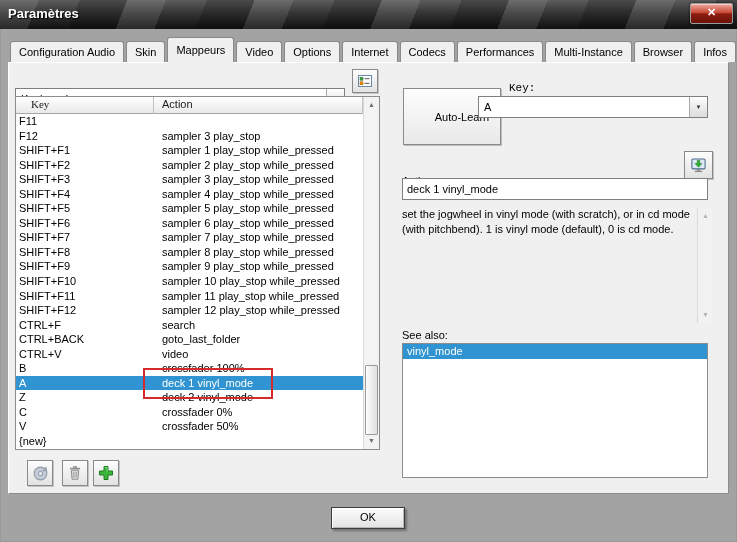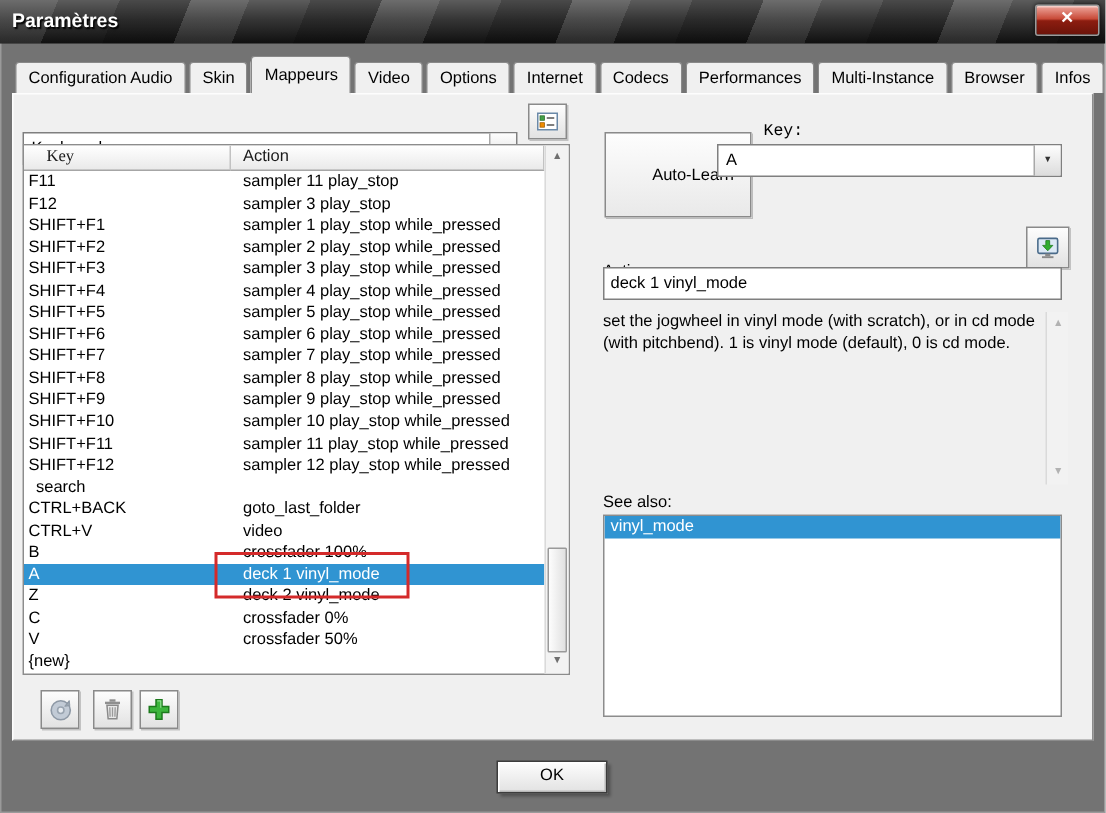--- a/index.html
+++ b/index.html
@@ -1,16 +1,16 @@
 <!DOCTYPE html>
 <html><head>
 <meta charset="utf-8">
 <style>
   html,body{margin:0;padding:0;background:#d8d8d8;}
-  .window{position:relative;width:737px;height:542px;background:#737373;overflow:hidden;
+  .window{position:relative;width:737px;height:542px;background:#a3a3a3;overflow:hidden;
           font-family:"Liberation Sans",sans-serif;box-shadow:inset 0 0 0 1px #9a9a9a;}
   
   .titlebar{position:absolute;left:0;top:0;width:737px;height:29px;
             background:linear-gradient(180deg,#5c5c5c 0%,#353535 45%,#101010 100%);overflow:hidden;}
   .titlebar::before{content:"";position:absolute;inset:0;
             background:repeating-linear-gradient(112deg,rgba(255,255,255,.10) 0 36px,rgba(255,255,255,0) 36px 74px,rgba(0,0,0,.20) 74px 118px);}
   .title{position:absolute;left:8px;top:0;line-height:27px;color:#fff;font-size:13px;font-weight:bold;
          text-shadow:1px 1px 1px #000;z-index:2;}
   .close-btn{position:absolute;left:690px;top:3px;width:41px;height:19px;z-index:3;
          border:1px solid #9c9c9c;border-radius:2px;cursor:default;
@@ -118,21 +118,20 @@
 
     <div class="list">
       <div class="listmain">
         <div class="lheader">
           <div class="hcell hkey">Key</div>
           <div class="hcell hact">Action</div>
         </div>
         <div>
             <div class="lrow">
               <div class="cell ckey">F11</div>
-              <div class="cell cact">sampler 11 play_stop</div>
             </div>
             <div class="lrow">
               <div class="cell ckey">F12</div>
               <div class="cell cact">sampler 3 play_stop</div>
             </div>
             <div class="lrow">
               <div class="cell ckey">SHIFT+F1</div>
               <div class="cell cact">sampler 1 play_stop while_pressed</div>
             </div>
             <div class="lrow">
@@ -173,20 +172,21 @@
             </div>
             <div class="lrow">
               <div class="cell ckey">SHIFT+F11</div>
               <div class="cell cact">sampler 11 play_stop while_pressed</div>
             </div>
             <div class="lrow">
               <div class="cell ckey">SHIFT+F12</div>
               <div class="cell cact">sampler 12 play_stop while_pressed</div>
             </div>
             <div class="lrow">
+              <div class="cell ckey">CTRL+F</div>
               <div class="cell cact">search</div>
             </div>
             <div class="lrow">
               <div class="cell ckey">CTRL+BACK</div>
               <div class="cell cact">goto_last_folder</div>
             </div>
             <div class="lrow">
               <div class="cell ckey">CTRL+V</div>
               <div class="cell cact">video</div>
             </div>

